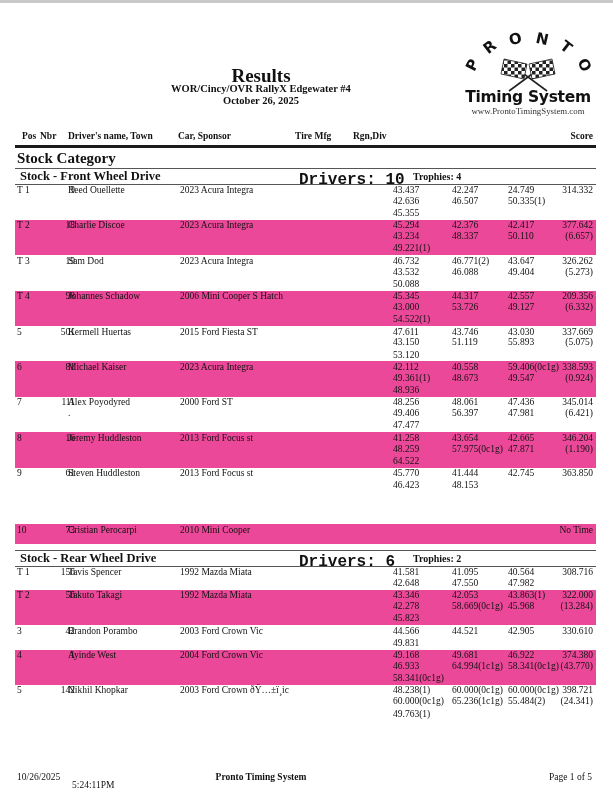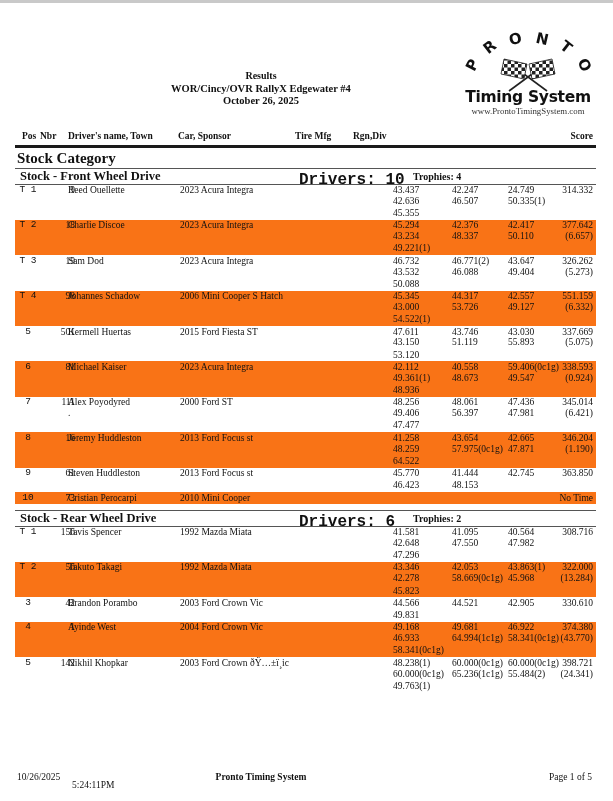--- a/index.html
+++ b/index.html
@@ -4,21 +4,21 @@
 <style>
   html,body{margin:0;padding:0;background:#fff;}
   .page{
     width:613px;height:801px;position:relative;background:#fff;
     font-family:"Liberation Serif",serif;color:#111;
     border-top:3px solid #c9c9c9;box-sizing:border-box;overflow:hidden;
   }
   
   .head{position:relative;height:128px;}
   .head-center{position:absolute;left:0;top:66px;width:522px;text-align:center;}
-  .h-title{font-size:10px;font-weight:bold;line-height:14px;}
+  .h-title{font-size:19px;font-weight:bold;line-height:14px;}
   .h-event{font-size:10.5px;font-weight:bold;line-height:12px;}
   .h-date{font-size:10.5px;font-weight:bold;line-height:12px;}
   .logo{position:absolute;left:452px;top:24px;width:152px;height:100px;}
   .arc span{position:absolute;font-family:"DejaVu Sans",sans-serif;font-weight:bold;font-size:15px;}
   .al0{left:15px;top:29px;transform:rotate(-62deg);}
   .al1{left:32px;top:11px;transform:rotate(-38deg);}
   .al2{left:57px;top:3px;transform:rotate(-13deg);}
   .al3{left:84px;top:3px;transform:rotate(13deg);}
   .al4{left:109px;top:11px;transform:rotate(38deg);}
   .al5{left:126px;top:29px;transform:rotate(62deg);}
@@ -33,26 +33,26 @@
   .ch-pos{left:7px;} .ch-nbr{left:25px;} .ch-driver{left:53px;} .ch-car{left:163px;}
   .ch-tire{left:280px;} .ch-rgn{left:338px;} .ch-score{right:3px;}
   .thick{height:2.5px;background:#1a1a1a;margin-top:1px;}
   .category{font-size:15px;font-weight:bold;margin:1px 0 0 2px;line-height:18px;height:19px;}
   .section ~ .section{margin-top:6px;}
   .sec-head{position:relative;height:15px;border-top:1px solid #555;border-bottom:1px solid #555;}
   .sh-title{position:absolute;left:5px;top:0;font-size:12.5px;font-weight:bold;line-height:15px;white-space:nowrap;}
   .sh-drivers{position:absolute;left:284px;top:2px;font-size:16px;font-weight:bold;white-space:nowrap;font-family:Liberation Mono, monospace;}
   .sh-trophies{position:absolute;left:398px;top:2px;font-size:10px;font-weight:bold;white-space:nowrap;}
   .row{position:relative;padding:0.5px 0 1px;font-size:9.5px;}
-  .row.shaded{background:#f97316;}
-  .row.short{padding-bottom:0;}
+  .row.shaded{background:#ec4899;}
+  .row.short{padding-bottom:8px;margin-top:32px;}
   .line{position:relative;height:10.8px;line-height:10.8px;}
   .line3{margin-top:1.5px;}
   .line span{position:absolute;top:0;white-space:nowrap;}
-  .c-pos{left:2px;width:22px;text-align:center;font-family:Liberation Mono, monospace;}
+  .c-pos{left:2px;width:22px;text-align:left;}
   .c-nbr{left:28px;width:32px;text-align:right;}
   .c-driver{left:53px;}
   .c-car{left:165px;}
   .c-t0{left:378px;text-align:right;} .c-t1{left:437px;} .c-t2{left:493px;}
   .c-score{right:3px;}
   
   .footer{position:absolute;left:0;top:769px;width:613px;font-size:9.5px;}
   .footer span{position:absolute;top:0;white-space:nowrap;}
   .f-date{left:17px;} .f-time{left:72px;margin-top:8px;}
   .f-center{left:0;width:522px;text-align:center;font-weight:bold;}
@@ -179,21 +179,21 @@
           </div>
           <div class="row shaded">
             <div class="line">
               <span class="c-pos">T 4</span>
               <span class="c-nbr">98</span>
               <span class="c-driver">Johannes Schadow</span>
               <span class="c-car">2006 Mini Cooper S Hatch</span>
               <span class="c-t0">45.345</span>
               <span class="c-t1">44.317</span>
               <span class="c-t2">42.557</span>
-              <span class="c-score">551.159</span>
+              <span class="c-score">209.356</span>
             </div>
             <div class="line">
               <span class="c-t0">43.000</span>
               <span class="c-t1">53.726</span>
               <span class="c-t2">49.127</span>
               <span class="c-score">(6.332)</span>
             </div>
             <div class="line line3">
               <span class="c-t0">54.522(1)</span>
             </div>
@@ -324,23 +324,20 @@
               <span class="c-t0">41.581</span>
               <span class="c-t1">41.095</span>
               <span class="c-t2">40.564</span>
               <span class="c-score">308.716</span>
             </div>
             <div class="line">
               <span class="c-t0">42.648</span>
               <span class="c-t1">47.550</span>
               <span class="c-t2">47.982</span>
             </div>
-            <div class="line line3">
-              <span class="c-t0">47.296</span>
-            </div>
           </div>
           <div class="row shaded">
             <div class="line">
               <span class="c-pos">T 2</span>
               <span class="c-nbr">56</span>
               <span class="c-driver">Takuto Takagi</span>
               <span class="c-car">1992 Mazda Miata</span>
               <span class="c-t0">43.346</span>
               <span class="c-t1">42.053</span>
               <span class="c-t2">43.863(1)</span>

